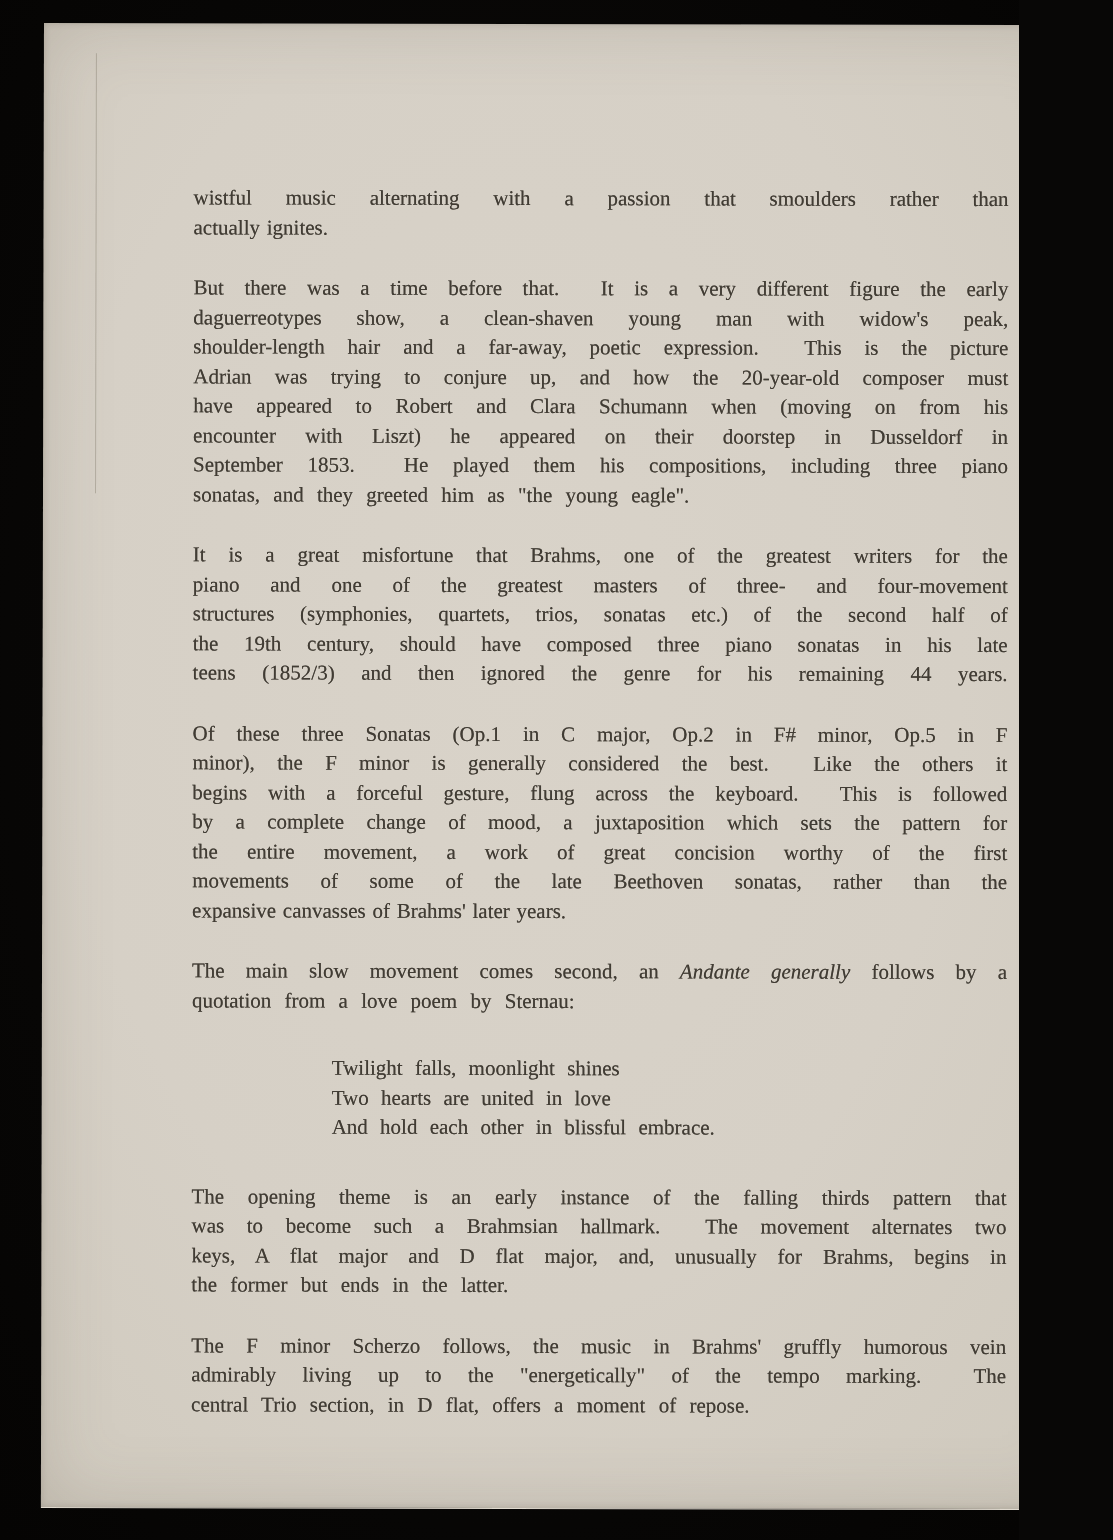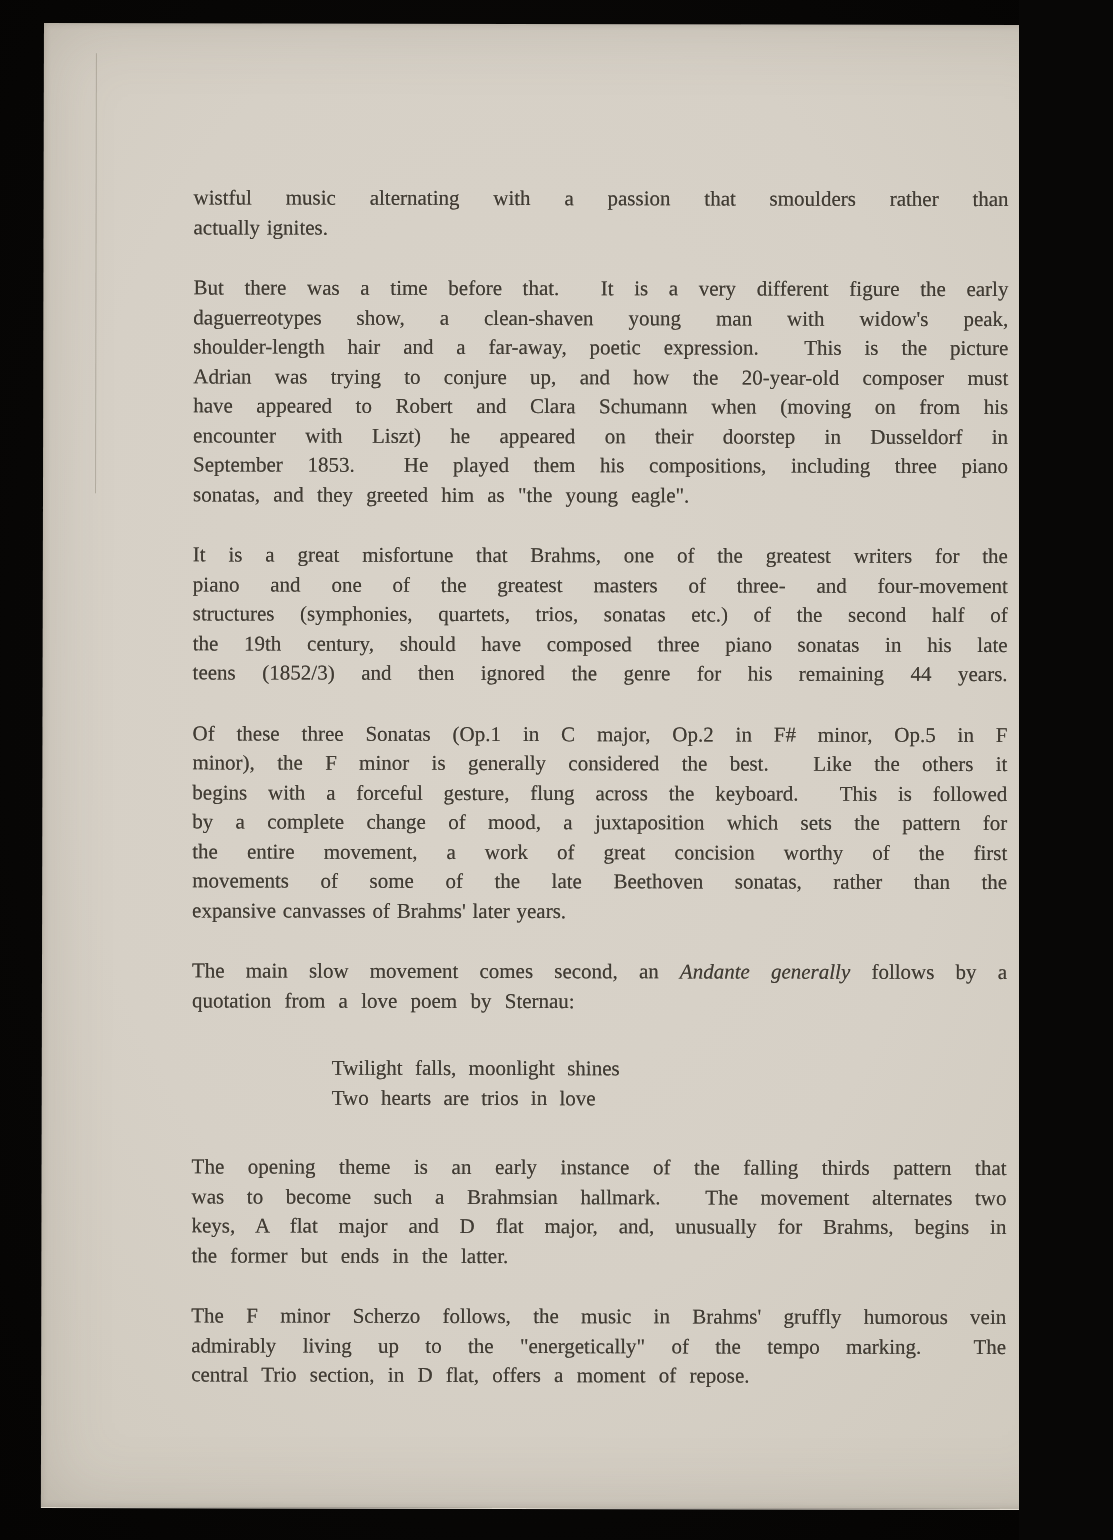--- a/index.html
+++ b/index.html
@@ -79,21 +79,22 @@
           <div class="line endN">expansive canvasses of Brahms' later years.</div>
         </div>
 
         <div class="para">
           <div class="line"><span>The main slow movement comes second, an </span><span class="it">Andante generally</span><span> follows by a</span></div>
           <div class="line endW">quotation from a love poem by Sternau:</div>
         </div>
 
         <div class="poem">
           <div class="line">Twilight falls, moonlight shines</div>
-          <div class="line">Two hearts are trios in love</div>
+          <div class="line">Two hearts are united in love</div>
+          <div class="line">And hold each other in blissful embrace.</div>
         </div>
 
         <div class="para">
           <div class="line">The opening theme is an early instance of the falling thirds pattern that</div>
           <div class="line">was to become such a Brahmsian hallmark.&nbsp; The movement alternates two</div>
           <div class="line">keys, A flat major and D flat major, and, unusually for Brahms, begins in</div>
           <div class="line endW">the former but ends in the latter.</div>
         </div>
 
         <div class="para">

